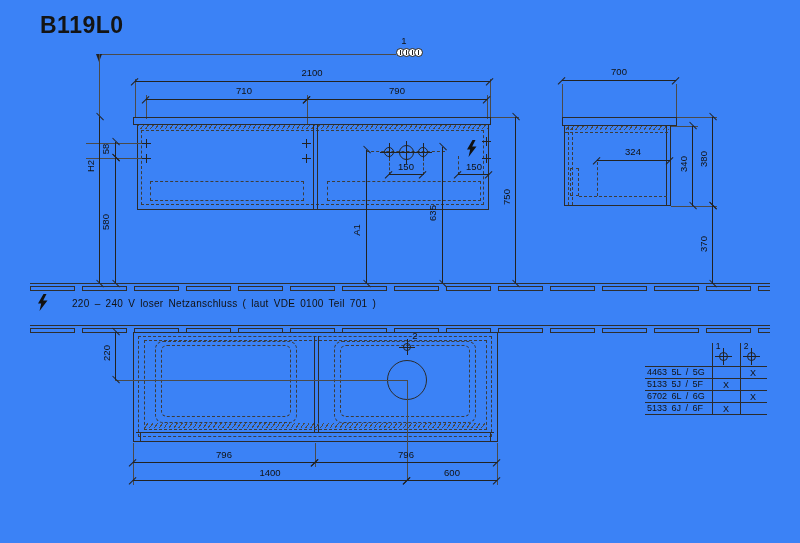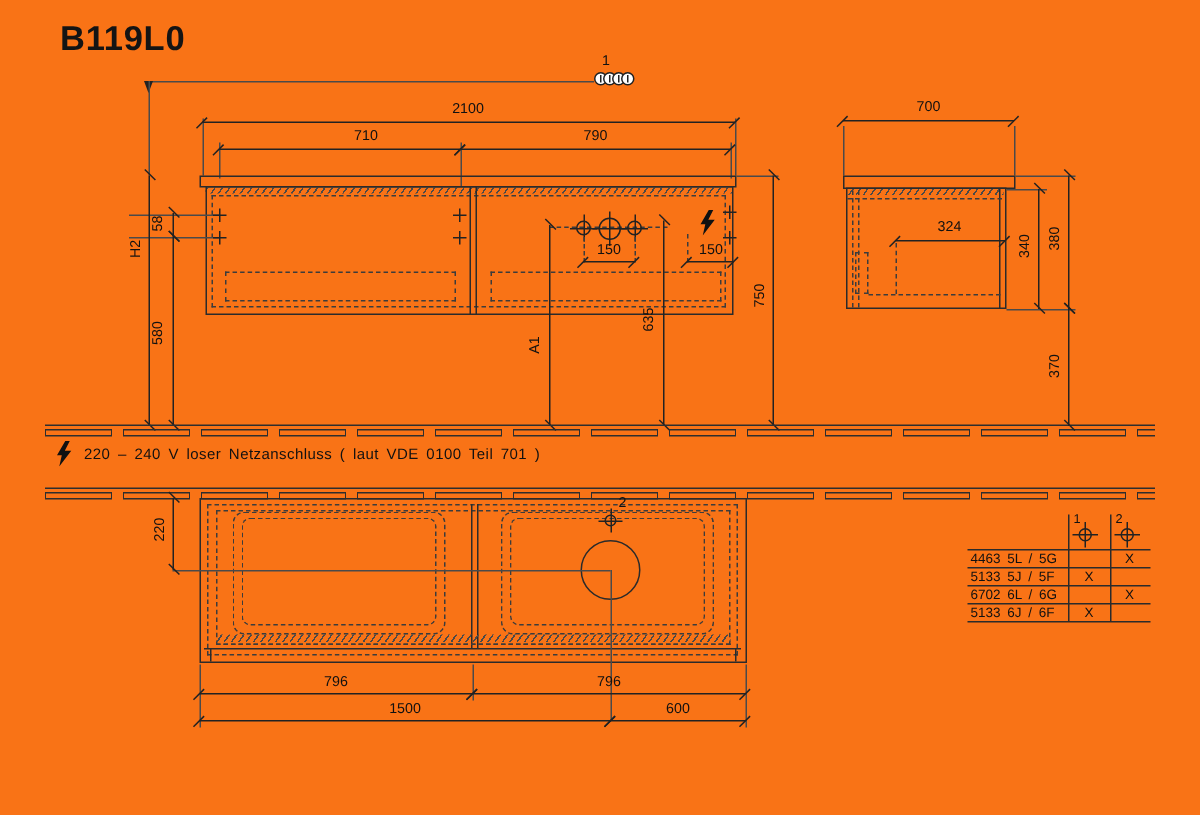--- a/index.html
+++ b/index.html
@@ -1,16 +1,16 @@
 <!DOCTYPE html>
 <html><head>
 <meta charset="utf-8">
 <style>
   html,body{margin:0;padding:0;background:#fff;}
-  #canvas{position:relative;width:800px;height:543px;background:#f97316;overflow:hidden;
+  #canvas{position:relative;width:800px;height:543px;background:#3b82f6;overflow:hidden;
           font-family:"Liberation Sans",sans-serif;color:#111;}
   
   .hl{position:absolute;height:1.3px;background:#2b2b2b;}
   .vl{position:absolute;width:1.3px;background:#2b2b2b;}
   .thin{background:#4a4a4a;}
   
   .hd{position:absolute;height:0;border-top:1px dashed #3c3c3c;}
   .vd{position:absolute;width:0;border-left:1px dashed #3c3c3c;}
   
   .bx{position:absolute;border:1.4px solid #2b2b2b;background:transparent;box-sizing:border-box;}
@@ -22,21 +22,21 @@
   .dimh::after{right:-0.6px;transform:rotate(45deg);}
   .dimv{position:absolute;width:0;border-left:1.1px solid #222;}
   .dimv::before,.dimv::after{content:"";position:absolute;left:-5px;height:1.2px;width:10px;background:#222;}
   .dimv::before{top:-0.6px;transform:rotate(45deg);}
   .dimv::after{bottom:-0.6px;transform:rotate(45deg);}
   
   .lbl{position:absolute;font-size:9.5px;line-height:1;white-space:nowrap;color:#111;}
   .c{transform:translate(-50%,-50%);}
   .r{transform:translate(-50%,-50%) rotate(-90deg);}
   .title{position:absolute;font-size:23px;font-weight:bold;letter-spacing:.5px;color:#141414;}
-  .note{position:absolute;font-size:10px;letter-spacing:.3px;word-spacing:2px;color:#111;}
+  .note{position:absolute;font-size:10px;letter-spacing:.3px;word-spacing:2px;color:#111;margin-left:16px;}
   
   .wall{position:absolute;height:8px;
     background-image:
       repeating-linear-gradient(90deg,#2e2e2e 0 1px,transparent 1px 44px,#2e2e2e 44px 45px,transparent 45px 52px),
       repeating-linear-gradient(90deg,#2e2e2e 0 45px,transparent 45px 52px),
       repeating-linear-gradient(90deg,#2e2e2e 0 45px,transparent 45px 52px),
       linear-gradient(#2e2e2e,#2e2e2e);
     background-size:100% 4.5px,100% 1px,100% 1px,100% 1.3px;
     background-position:0 3px,0 3px,0 7px,0 0;
     background-repeat:repeat-x;}
@@ -191,21 +191,21 @@
   <div class="dimv" style="left:115px;top:332px;height:48px;"></div>
   <div class="lbl r" style="left:107px;top:353px;">220</div>
   <div class="vl thin" style="left:133px;top:443px;height:42px;width:1px;"></div>
   <div class="vl thin" style="left:315px;top:443px;height:24px;width:1px;"></div>
   <div class="vl thin" style="left:497px;top:443px;height:42px;width:1px;"></div>
   <div class="dimh" style="left:133px;top:461.5px;width:182px;"></div>
   <div class="lbl c" style="left:224px;top:455px;">796</div>
   <div class="dimh" style="left:315px;top:461.5px;width:182px;"></div>
   <div class="lbl c" style="left:406px;top:455px;">796</div>
   <div class="dimh" style="left:133px;top:479.5px;width:274px;"></div>
-  <div class="lbl c" style="left:270px;top:473px;">1500</div>
+  <div class="lbl c" style="left:270px;top:473px;">1400</div>
   <div class="dimh" style="left:407px;top:479.5px;width:90px;"></div>
   <div class="lbl c" style="left:452px;top:473px;">600</div>
 
   <div class="vl" style="left:712px;top:343px;height:71px;width:1px;"></div>
   <div class="vl" style="left:740px;top:343px;height:71px;width:1px;"></div>
   <div class="hl" style="left:645px;top:366px;width:122px;height:1px;"></div>
   <div class="hl" style="left:645px;top:378px;width:122px;height:1px;"></div>
   <div class="hl" style="left:645px;top:390px;width:122px;height:1px;"></div>
   <div class="hl" style="left:645px;top:402px;width:122px;height:1px;"></div>
   <div class="hl" style="left:645px;top:414px;width:122px;height:1px;"></div>

